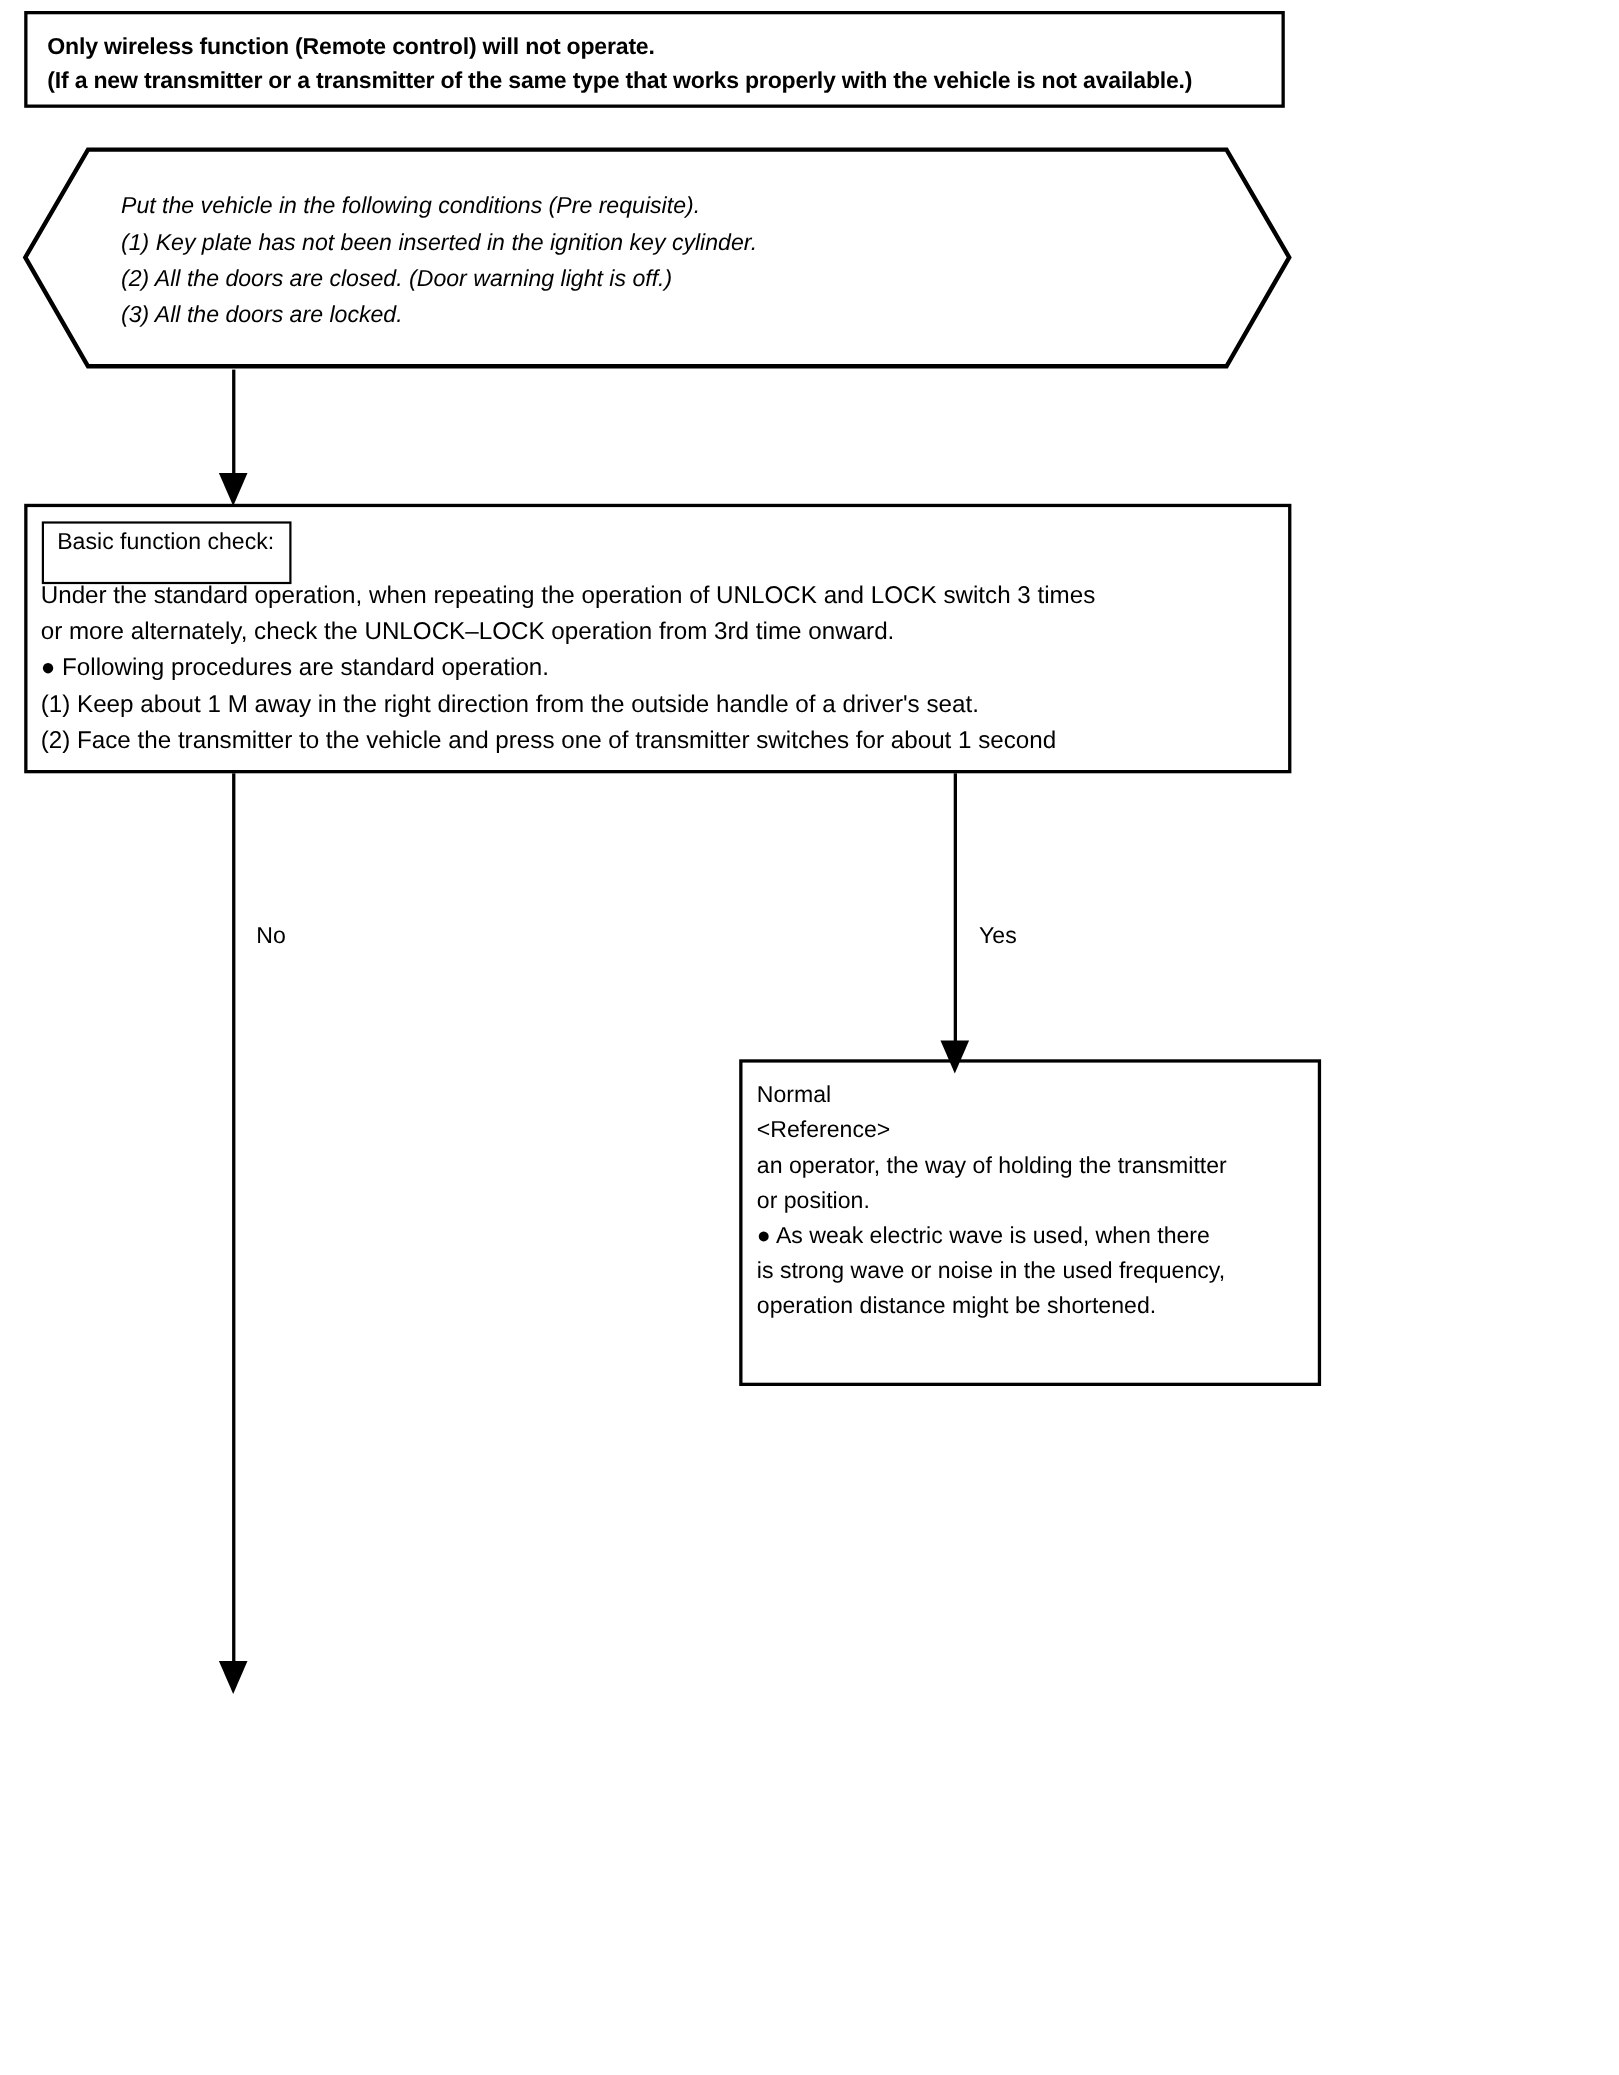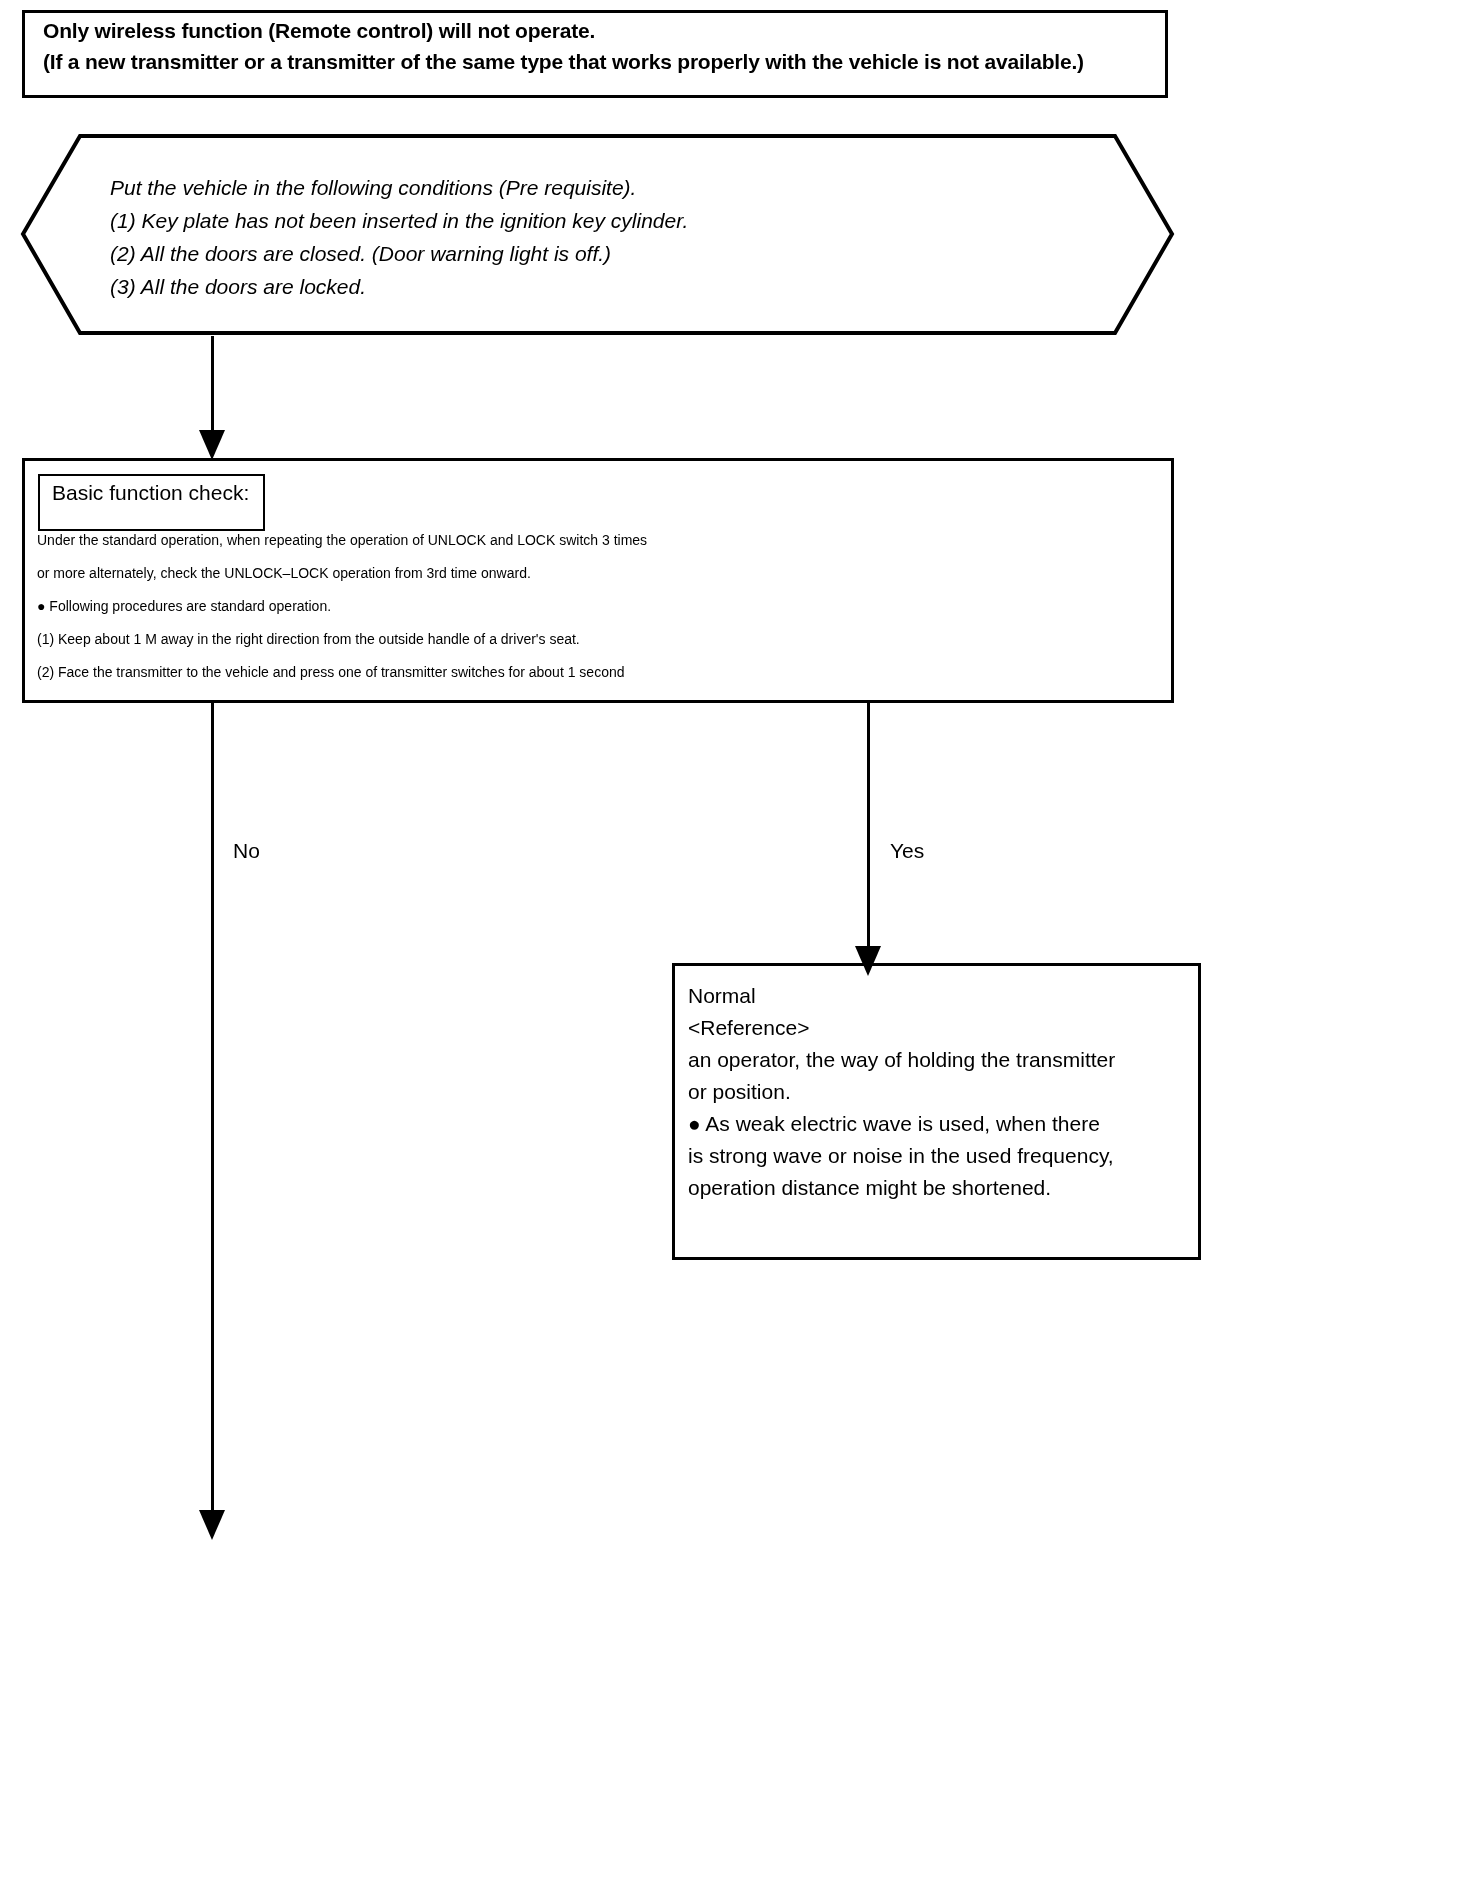--- a/index.html
+++ b/index.html
@@ -21,21 +21,21 @@
 
   
   .title-box {
     position: absolute;
     left: 22px;
     top: 10px;
     width: 1146px;
     height: 88px;
     border: 3px solid #000;
     box-sizing: border-box;
-    padding: 2px 0 0 18px;
+    padding: 14px 0 0 18px;
   }
   .title-line {
     font-weight: bold;
     font-size: 21px;
     line-height: 31px;
     letter-spacing: -0.2px;
     white-space: nowrap;
   }
 
   
@@ -100,21 +100,21 @@
     line-height: 24px;
     background: #fff;
   }
   .check-body {
     position: absolute;
     left: 12px;
     top: 63px;
     width: 1120px;
   }
   .check-body div {
-    font-size: 14px;
+    font-size: 22px;
     line-height: 33px;
     white-space: nowrap;
   }
   .no-stem {
     position: absolute;
     left: 211px;
     top: 703px;
     width: 3px;
     height: 813px;
     background: #000;

